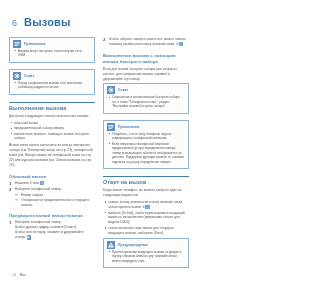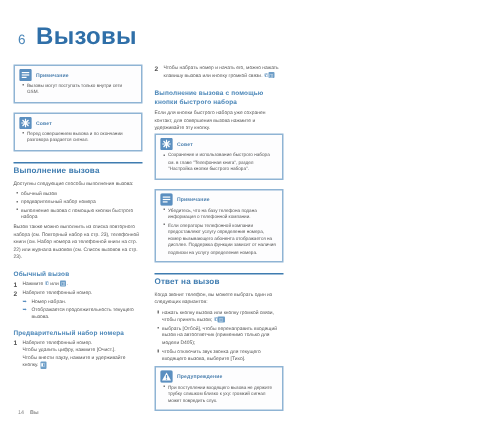--- a/index.html
+++ b/index.html
@@ -17,21 +17,21 @@
     padding:10px 9px 8px 9px;
   }
   .chapter-head{
     display:flex;
     align-items:baseline;
     gap:7px;
     color:#2f6fa8;
     margin:6px 0 9px 3px;
   }
   .chapter-num{font-size:9px;font-weight:400;color:#4a86b8;}
-  .chapter-title{font-size:16px;font-weight:700;letter-spacing:.2px;color:#2f6fa8;}
+  .chapter-title{font-size:11px;font-weight:700;letter-spacing:.2px;color:#2f6fa8;}
 
   .cols{display:flex;gap:8px;}
   .col{width:86px;}
 
   
   .callout{
     border:0.6px solid #8fb4d4;
     margin:0 0 6px 0;
     padding:0;
     background:#fdfdfe;

